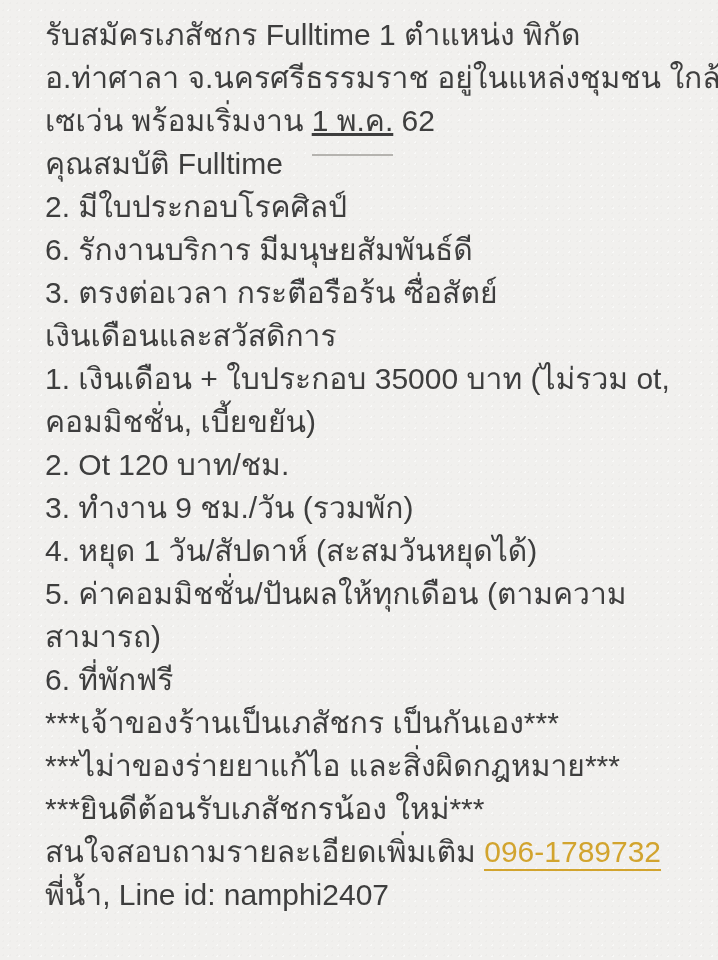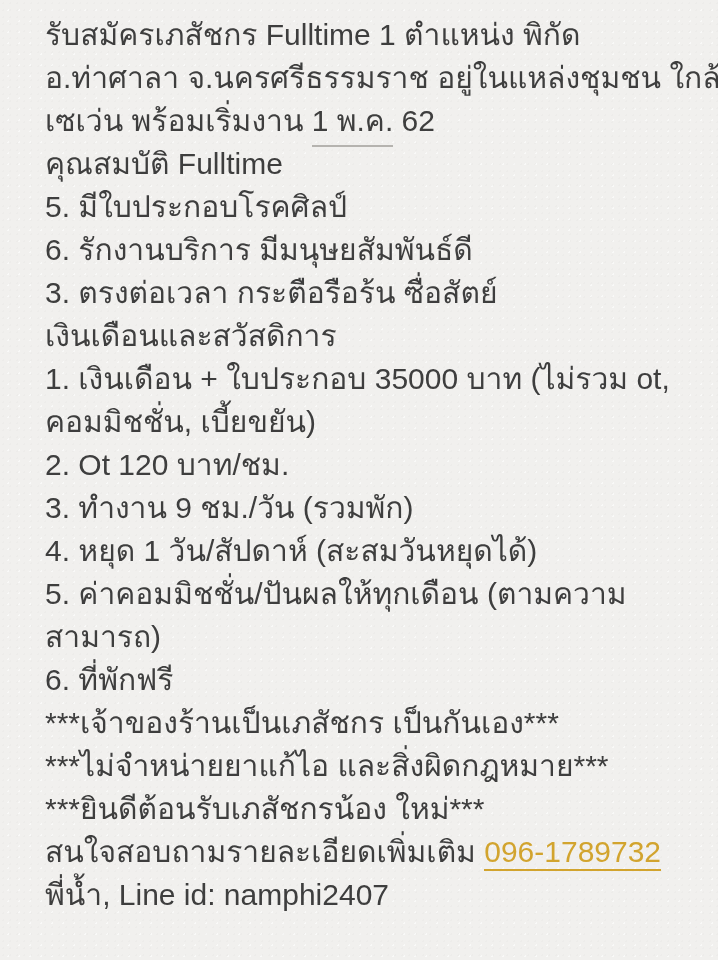--- a/index.html
+++ b/index.html
@@ -29,50 +29,51 @@
     padding: 13px 18px 0 45px;
     font-size: 30px;
     line-height: 43px;
   }
   .line {
     white-space: nowrap;
     height: 43px;
   }
   .date-detect {
     border-bottom: 2px solid var(--date-underline);
-    padding-bottom: 8px;
+    padding-bottom: 17px;
     cursor: pointer;
+    text-decoration: underline;
   }
   .phone-link {
     color: var(--phone);
     border-bottom: 2px solid var(--phone);
     padding-bottom: 1px;
     text-decoration: none;
     cursor: pointer;
     text-align: center;
   }
 </style>
 </head>
 <body>
 
 <div class="post">
   <p class="line">รับสมัครเภสัชกร Fulltime 1 ตำแหน่ง พิกัด</p>
   <p class="line">อ.ท่าศาลา จ.นครศรีธรรมราช อยู่ในแหล่งชุมชน ใกล้</p>
   <p class="line"><span>เซเว่น พร้อมเริ่มงาน </span><span class="date-detect">1 พ.ค.</span><span> 62</span></p>
   <p class="line">คุณสมบัติ Fulltime</p>
-  <p class="line">5. มีใบประกอบโรคศิลป์</p>
+  <p class="line">2. มีใบประกอบโรคศิลป์</p>
   <p class="line">6. รักงานบริการ มีมนุษยสัมพันธ์ดี</p>
   <p class="line">3. ตรงต่อเวลา กระตือรือร้น ซื่อสัตย์</p>
   <p class="line">เงินเดือนและสวัสดิการ</p>
   <p class="line">1. เงินเดือน + ใบประกอบ 35000 บาท (ไม่รวม ot,</p>
   <p class="line">คอมมิชชั่น, เบี้ยขยัน)</p>
   <p class="line">2. Ot 120 บาท/ชม.</p>
   <p class="line">3. ทำงาน 9 ชม./วัน (รวมพัก)</p>
   <p class="line">4. หยุด 1 วัน/สัปดาห์ (สะสมวันหยุดได้)</p>
   <p class="line">5. ค่าคอมมิชชั่น/ปันผลให้ทุกเดือน (ตามความ</p>
   <p class="line">สามารถ)</p>
   <p class="line">6. ที่พักฟรี</p>
   <p class="line">***เจ้าของร้านเป็นเภสัชกร เป็นกันเอง***</p>
-  <p class="line">***ไม่จำหน่ายยาแก้ไอ และสิ่งผิดกฎหมาย***</p>
+  <p class="line">***ไม่าของร่ายยาแก้ไอ และสิ่งผิดกฎหมาย***</p>
   <p class="line">***ยินดีต้อนรับเภสัชกรน้อง ใหม่***</p>
   <p class="line"><span>สนใจสอบถามรายละเอียดเพิ่มเติม </span><a class="phone-link">096-1789732</a></p>
   <p class="line">พี่น้ำ,  Line id: namphi2407</p>
 </div>
 
 </body></html>

